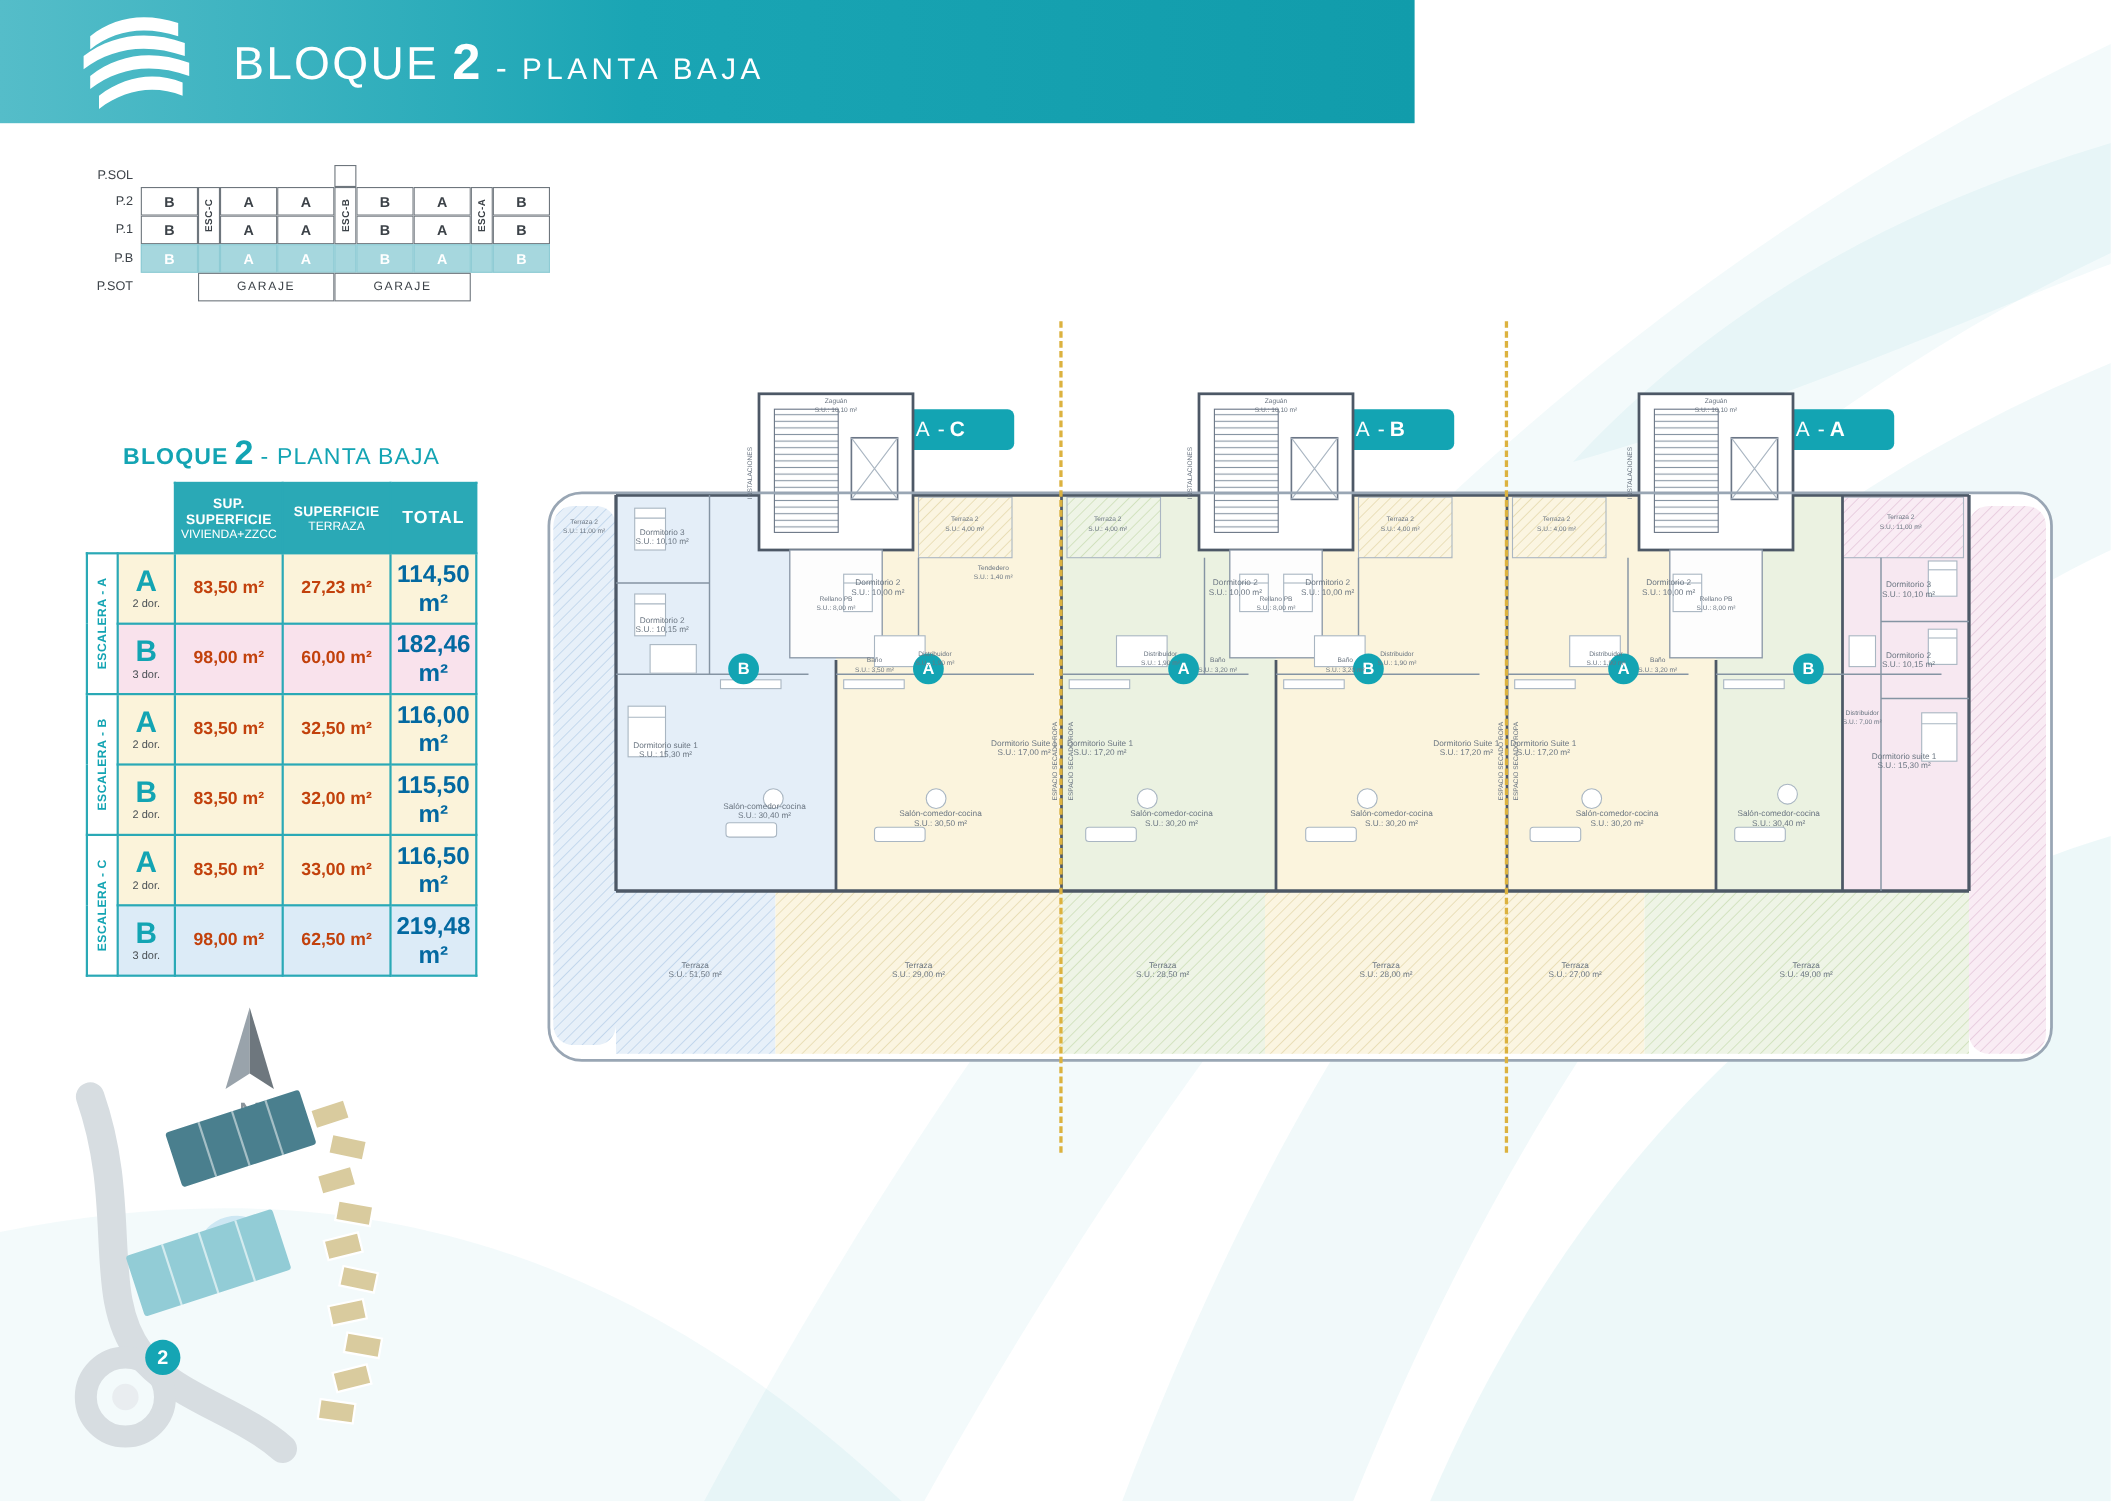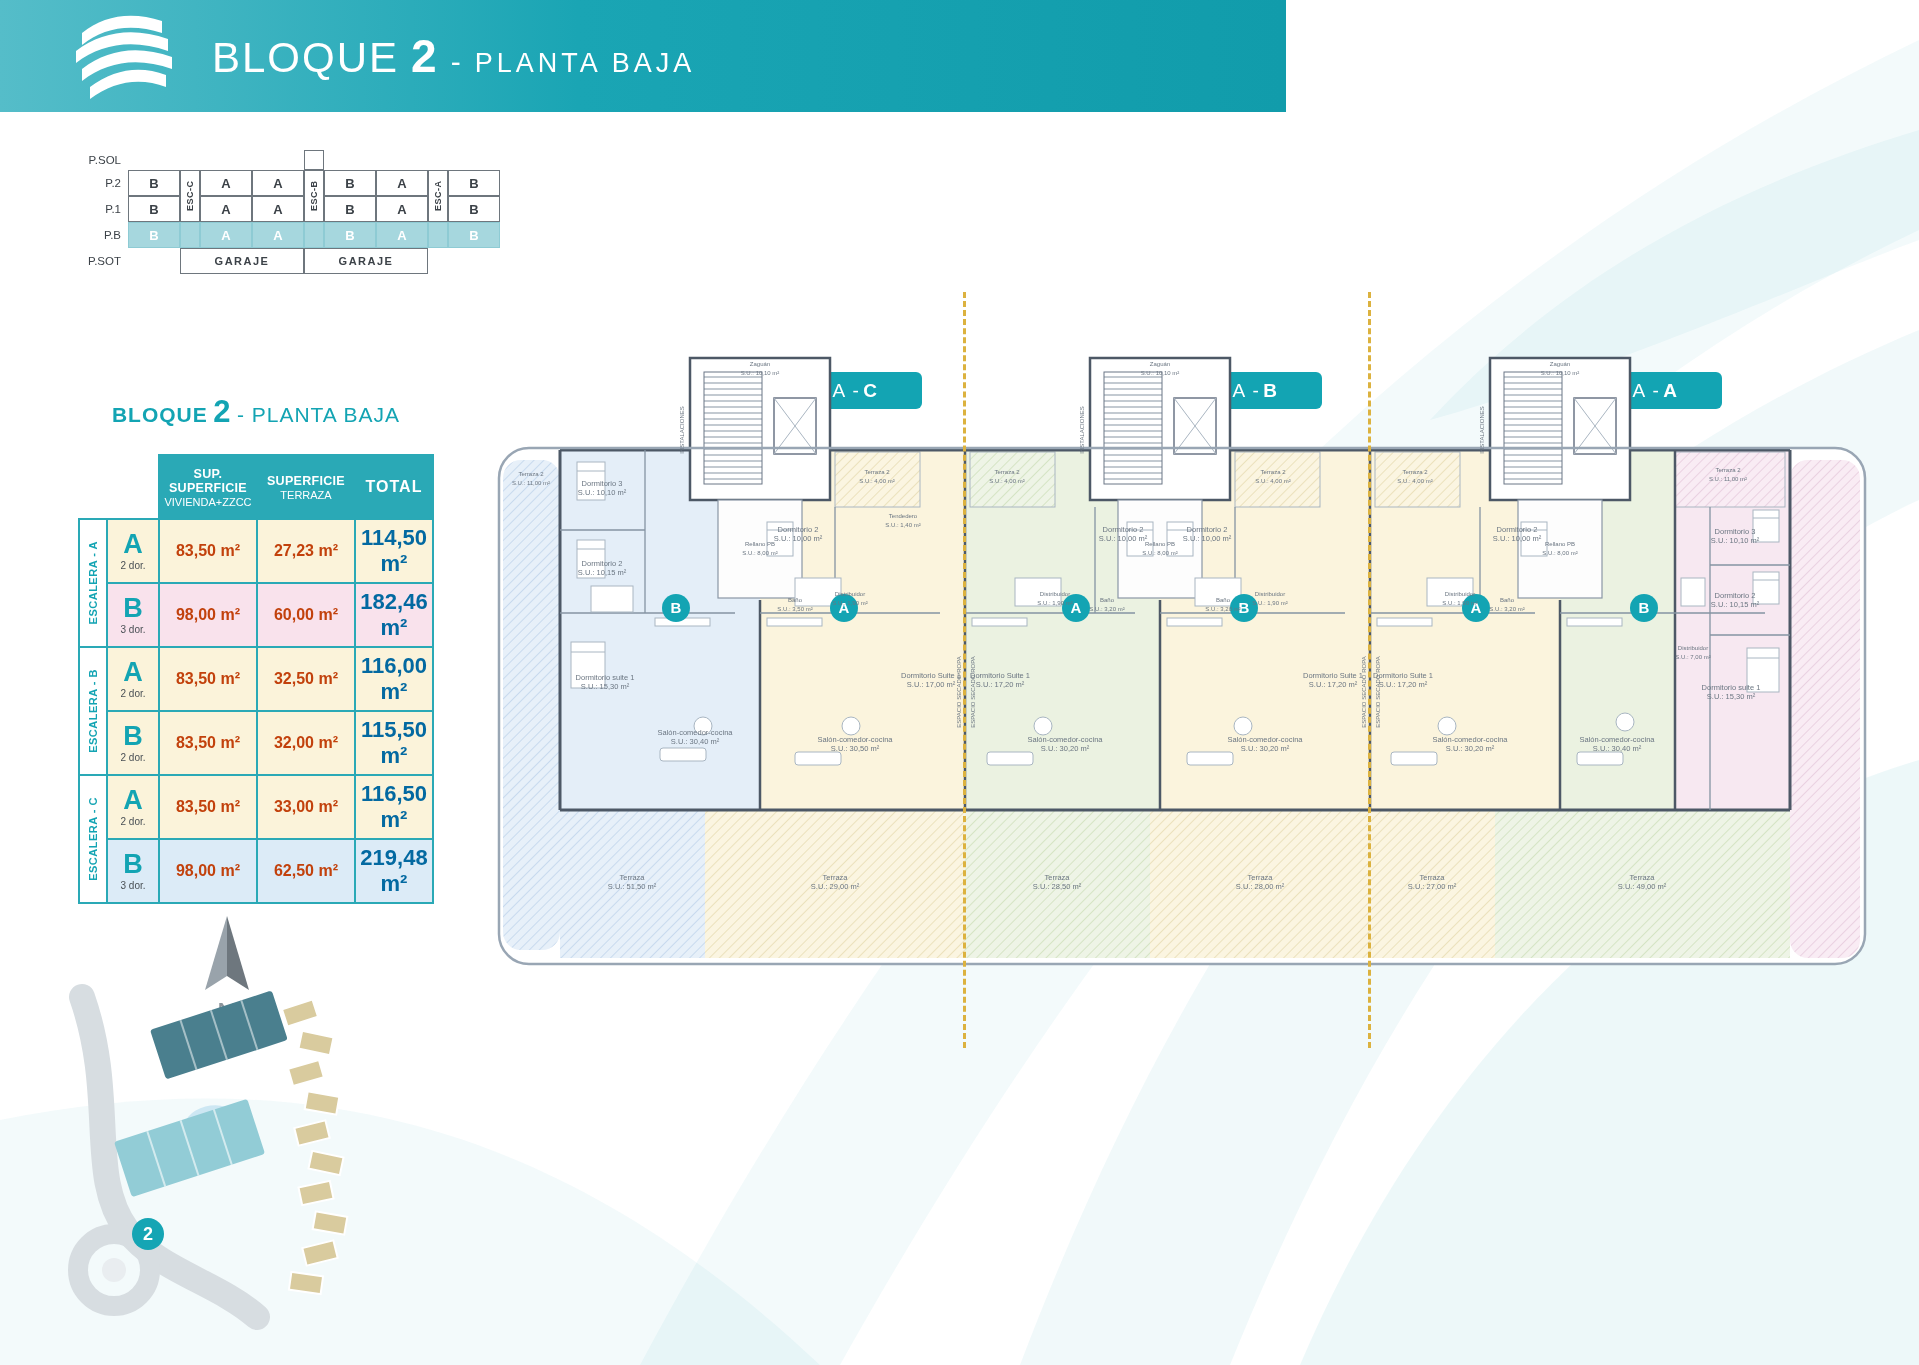--- a/index.html
+++ b/index.html
@@ -22,24 +22,24 @@
          grid-template-columns:50px 52px 20px 52px 52px 20px 52px 52px 20px 52px;
          grid-template-rows:20px 26px 26px 26px 26px}
   .sc{border:1px solid #6e767d;display:flex;align-items:center;justify-content:center;
       font-size:13px;font-weight:700;color:#3c4248;background:#fff}
   .lblcell{border:none;background:none;justify-content:flex-end;padding-right:7px;
            font-weight:400;font-size:11.5px;color:#3c4248}
   .escv{writing-mode:vertical-rl;transform:rotate(180deg);font-size:9px;font-weight:700;
         letter-spacing:.5px;padding:0}
   .pbcell{background:#a6d7de;color:#fff;border-color:#8ecbd4}
   .pbfill{background:#a6d7de;border-color:#8ecbd4}
-  .gar{font-weight:700;font-size:11px;letter-spacing:1.5px}
+  .gar{font-weight:400;font-size:11px;letter-spacing:1.5px}
   
   #legend{position:absolute;left:78px;top:394px;width:356px}
-  #ltitle{text-align:center;color:#13a4b3;margin-bottom:24px;letter-spacing:1px}
+  #ltitle{text-align:center;color:#13a4b3;margin-bottom:8px;letter-spacing:1px}
   #ltitle .a{font-size:21px;font-weight:700}
   #ltitle .n{font-size:31px;font-weight:800}
   #ltitle .b{font-size:21px;font-weight:400}
   #legend table{border-collapse:collapse;width:100%}
   #legend td,#legend th{border:2px solid #2aa9b6;text-align:center;vertical-align:middle;padding:0}
   #legend thead th{background:#2aa9b6;color:#fff;height:54px}
   #legend th.blank{background:transparent;border:none}
   .h1{display:block;font-size:12.5px;font-weight:700;letter-spacing:.3px}
   .h2{display:block;font-size:11px;font-weight:400;margin-top:1px}
   .htotal{font-size:16px;font-weight:700;letter-spacing:1px}

